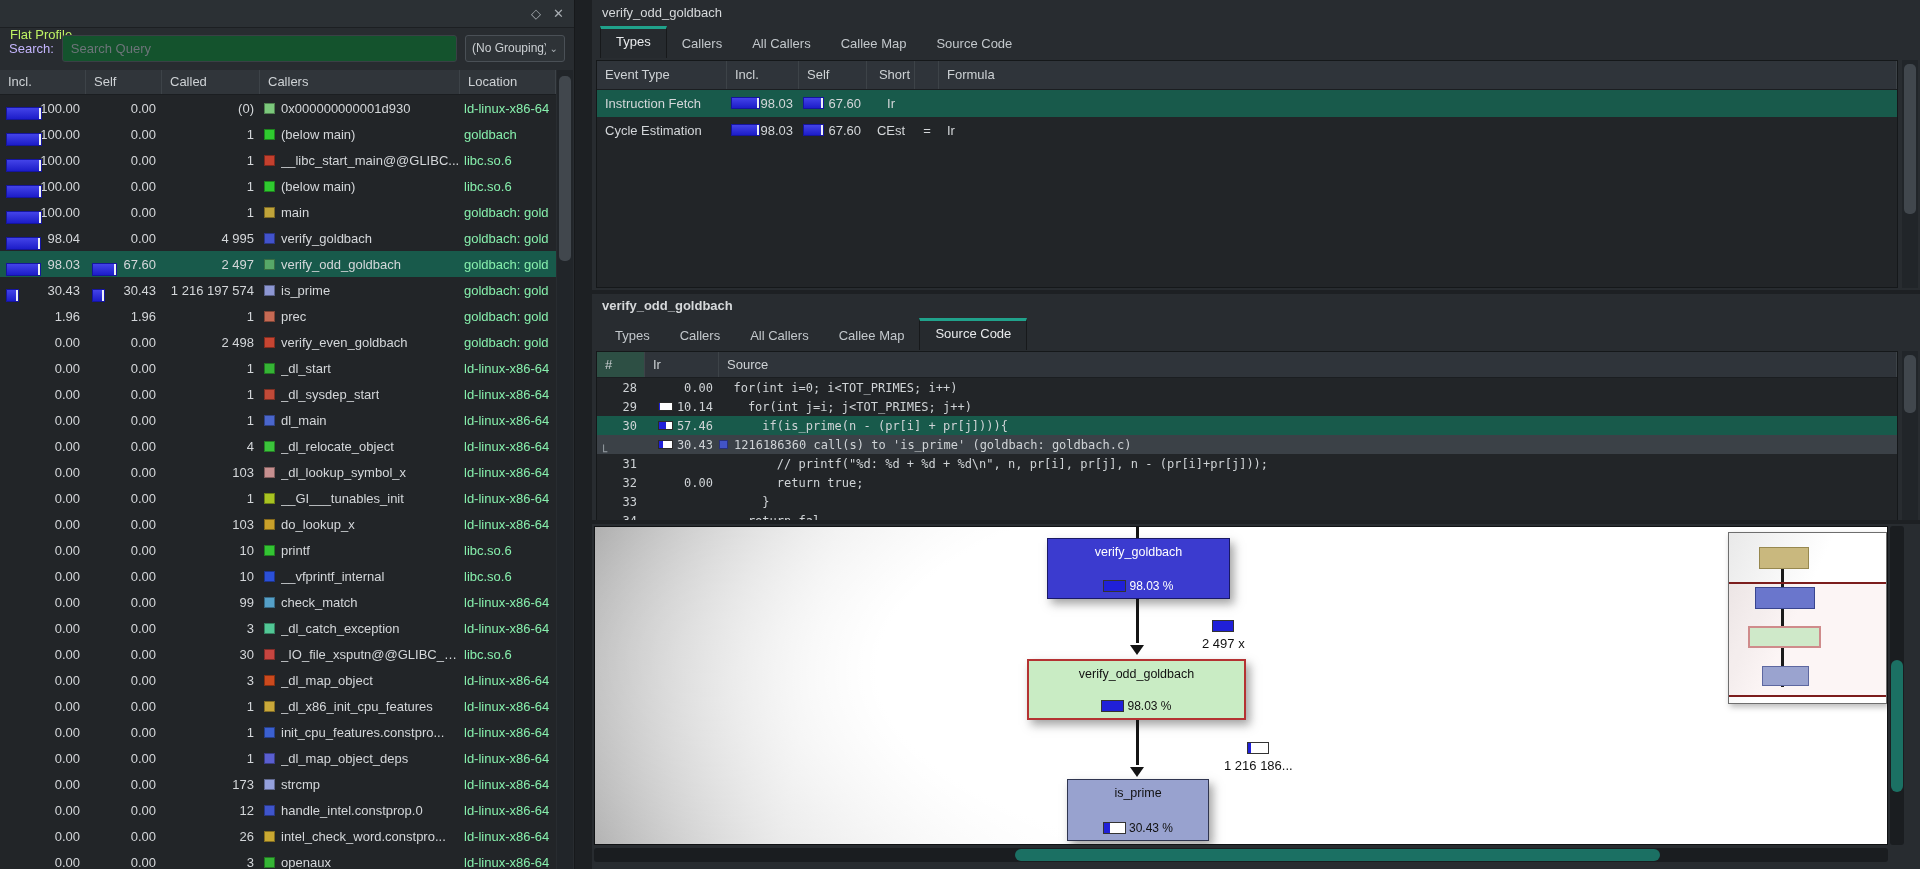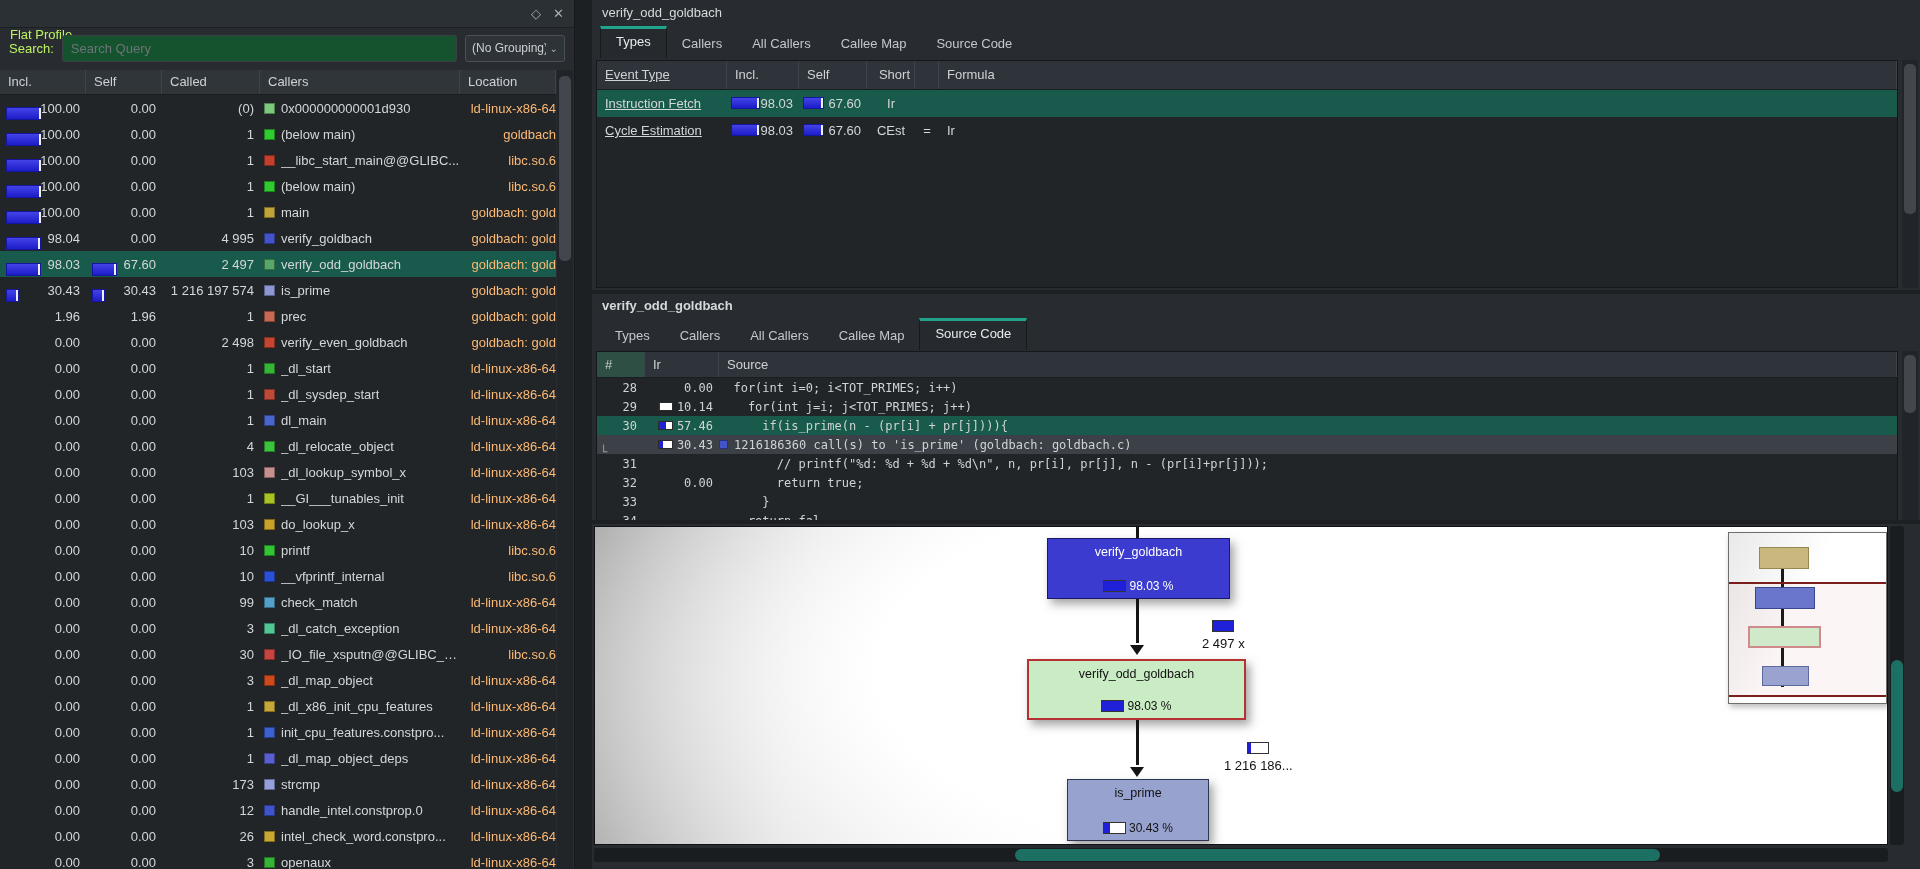--- a/index.html
+++ b/index.html
@@ -6,21 +6,21 @@
   html,body { background:#1d2023; }
   body { font-family:"Liberation Sans", sans-serif; font-size:13px; color:#d4d7da; }
   .window { position:relative; width:1920px; height:869px; background:#24282c; overflow:hidden; }
 
   
   .left-dock { position:absolute; left:0; top:0; width:575px; height:869px; background:#282c30; border-right:1px solid #17191b; }
   .dock-titlebar { position:absolute; left:0; top:0; right:0; height:28px; background:#2b3034; border-bottom:1px solid #1c1f22; display:flex; align-items:center; padding:0 10px; }
   .dock-title { flex:1; color:#bef264;margin-top:41px; }
   .tb-icon { color:#a9aeb3; font-size:13px; margin-left:12px; cursor:default; }
   .search-row { position:absolute; left:0; top:28px; right:0; height:40px; display:flex; align-items:center; padding:0 9px; gap:8px; }
-  .search-label { color:#bef264; }
+  .search-label { color:#c4b5fd; }
   .search-input { flex:1; height:27px; background:#14532d; border:1px solid #3a4045; border-radius:3px; color:#d4d7da; padding:0 8px; font-size:13px; }
   .search-input::placeholder { color:#6d7479; }
   .grouping-select { width:100px; height:27px; background:#2e3337; border:1px solid #4a5056; border-radius:3px; color:#ccd0d3; font-size:12px; display:flex; align-items:center; padding:0 6px; gap:4px; }
   .grouping-text { flex:1; white-space:nowrap; overflow:hidden; }
   .chevron { color:#aab0b5; font-size:10px; }
 
   .ft { position:absolute; left:0; top:70px; right:18px; bottom:0; overflow:hidden; background:#222528; }
   .ft-header { display:flex; height:25px; background:#30353a; border-bottom:1px solid #1b1e21; }
   .ft-h { line-height:24px; padding-left:8px; color:#ced2d5; border-right:1px solid #3d4348; overflow:hidden; white-space:nowrap; }
   .ft-row { display:flex; height:26px; align-items:center; cursor:default; }
@@ -31,21 +31,21 @@
   .c-fn { flex:1; min-width:0; }
   .c-loc { width:96px; }
   .num-cell { text-align:right; padding-right:6px; }
   .cell-num { display:block; text-align:right; padding-right:6px; }
   .bar { position:absolute; left:6px; top:6px; height:13px; display:flex; }
   .bar-fill { background:linear-gradient(#4343e8,#1d1dc9); border:1px solid #15159e; border-right:none; }
   .bar-cap { width:3px; background:#eef0f5; border:1px solid #15159e; border-left:none; }
   .fn-cell { display:flex; align-items:center; gap:6px; min-width:0; padding-left:4px; }
   .fn-sq { width:11px; height:11px; flex:0 0 auto; border:1px solid rgba(0,0,0,.35); }
   .fn-name { overflow:hidden; white-space:nowrap; text-overflow:ellipsis; }
-  .loc-cell { overflow:hidden; white-space:nowrap; padding-left:4px; color:#fdba74;text-align:right; }
+  .loc-cell { overflow:hidden; white-space:nowrap; padding-left:4px; color:#86efac; }
 
   .rail { position:absolute; background:#212529; }
   .rail-thumb { position:absolute; left:2px; right:2px; border-radius:5px; background:#41474d; }
   .left-rail { left:557px; top:70px; width:16px; bottom:0; }
 
   .vsplit { position:absolute; left:575px; top:0; width:17px; height:869px; background:#1d2023; }
 
   
   .right-pane { position:absolute; left:592px; right:0; background:#282c30; }
   .pane-top { top:0; height:290px; }
@@ -62,21 +62,21 @@
   .tab.active { background:#262a2e; border-top:3px solid #20a28b; border-left:1px solid #17191b; border-right:1px solid #17191b; line-height:26px; margin-top:0; color:#e8eaec; }
 
   .content-box { position:absolute; left:4px; right:22px; bottom:2px; background:#222528; border:1px solid #15181a; overflow:hidden; }
   .pane-top .content-box { top:60px; }
   .pane-src .content-box { top:57px; }
 
   .ev-header { display:flex; height:29px; background:#2f343a; border-bottom:1px solid #1b1e21; }
   .ev-h { line-height:28px; padding-left:8px; color:#ced2d5; border-right:1px solid #3d4348; white-space:nowrap; overflow:hidden; }
   .ev-row { display:flex; height:27px; align-items:center; }
   .ev-row.sel { background:#185a4b; }
-  .ev-c0 { width:130px; padding-left:8px;text-decoration:underline; }
+  .ev-c0 { width:130px; padding-left:8px; }
   .ev-c1 { width:72px; position:relative; }
   .ev-c2 { width:68px; position:relative; }
   .ev-c3 { width:48px; text-align:center; }
   .ev-c4 { width:24px; text-align:center; }
   .ev-c5 { flex:1; padding-left:8px; }
   .ev-bar { position:absolute; left:4px; top:7px; height:12px; display:flex; }
 
   .src-header { display:flex; height:26px; background:#2f343a; border-bottom:1px solid #1b1e21; }
   .s-h { line-height:25px; color:#ced2d5; border-right:1px solid #3d4348; padding-left:8px; }
   .s-c0 { width:48px; }

